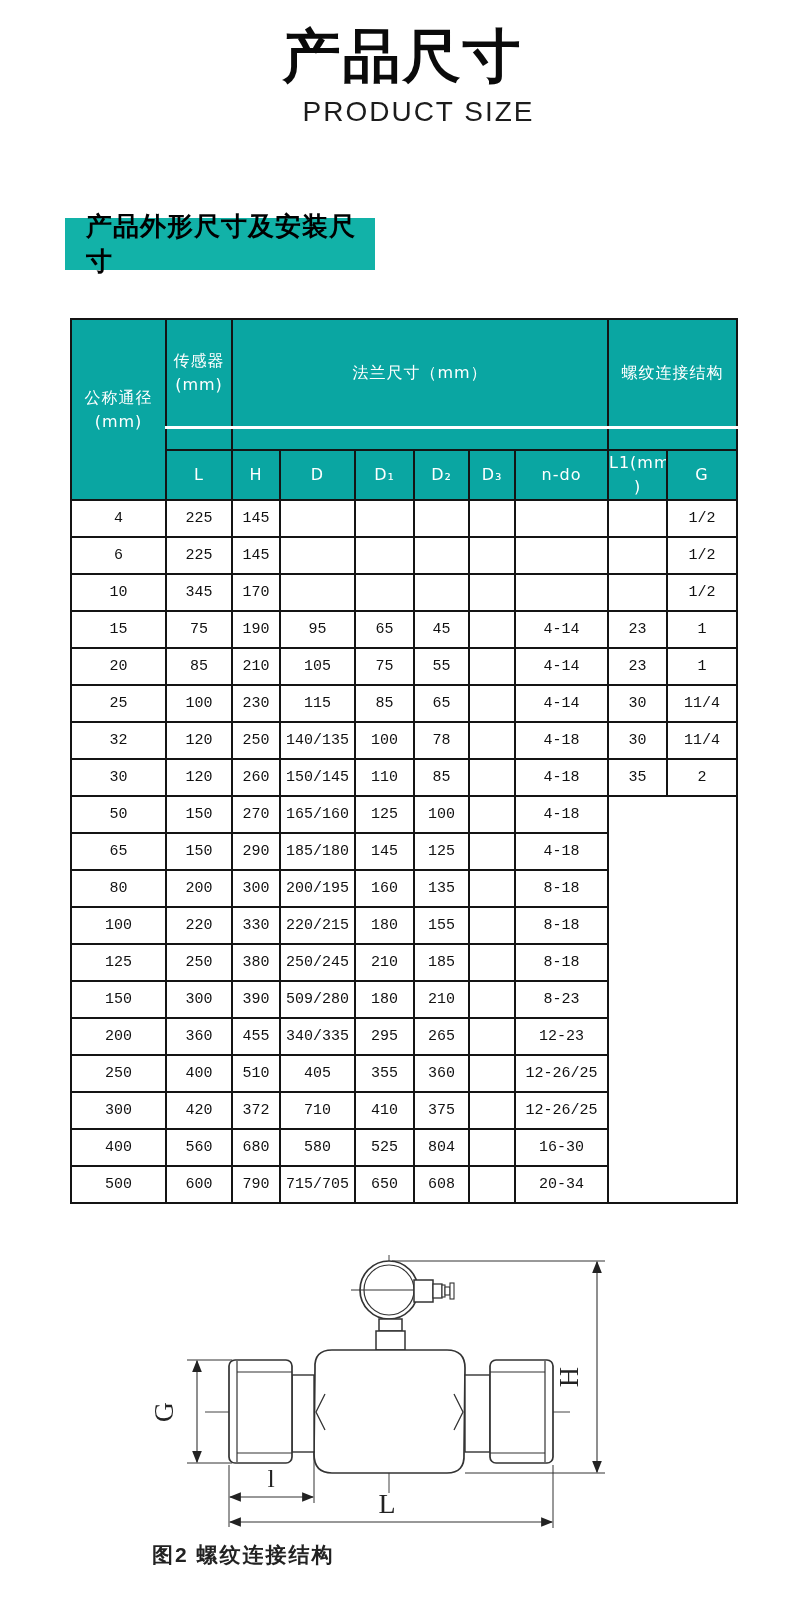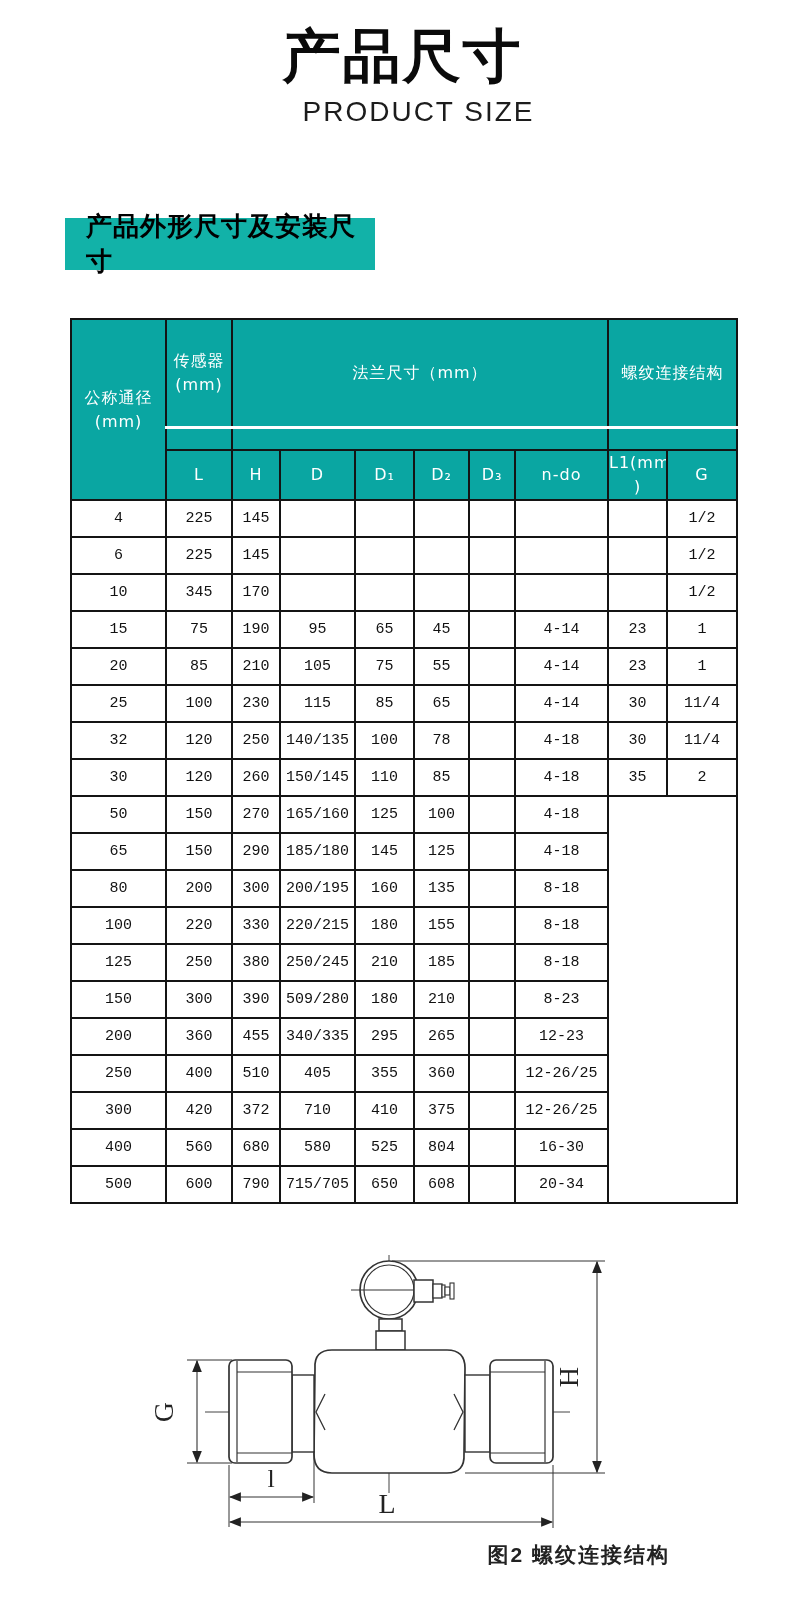--- a/index.html
+++ b/index.html
@@ -19,21 +19,21 @@
         padding:0;overflow:hidden;}
   table.spec thead th{background:#0aa6a2;color:#ffffff;font-weight:400;
         font-family:"DejaVu Sans",sans-serif;font-size:16px;letter-spacing:1px;
         white-space:pre-line;line-height:1.5;}
   tr.hdr-main th{height:106px;}
   tr.hdr-spacer th{height:20px;border-top:3px solid #ffffff;}
   tr.hdr-cols th{height:44px;font-size:16px;letter-spacing:0;line-height:1.15;}
   table.spec tbody td{height:35px;font-family:"Liberation Mono","DejaVu Sans Mono",monospace;
         font-size:15px;color:#111;}
   .figure{position:absolute;left:140px;top:1225px;width:530px;height:320px;}
-  .fig-caption{position:absolute;left:140px;top:1541px;width:530px;text-align:right;
+  .fig-caption{position:absolute;left:152px;top:1541px;width:530px;text-align:left;
         font-size:21px;font-weight:700;color:#222;letter-spacing:2px;}
   svg text{font-family:"Liberation Serif",serif;fill:#222;}
 </style>
 </head>
 <body>
 <div id="page">
 
   <div class="page-title">产品尺寸</div>
   <div class="page-subtitle">PRODUCT SIZE</div>
   <div class="banner">产品外形尺寸及安装尺寸</div>

